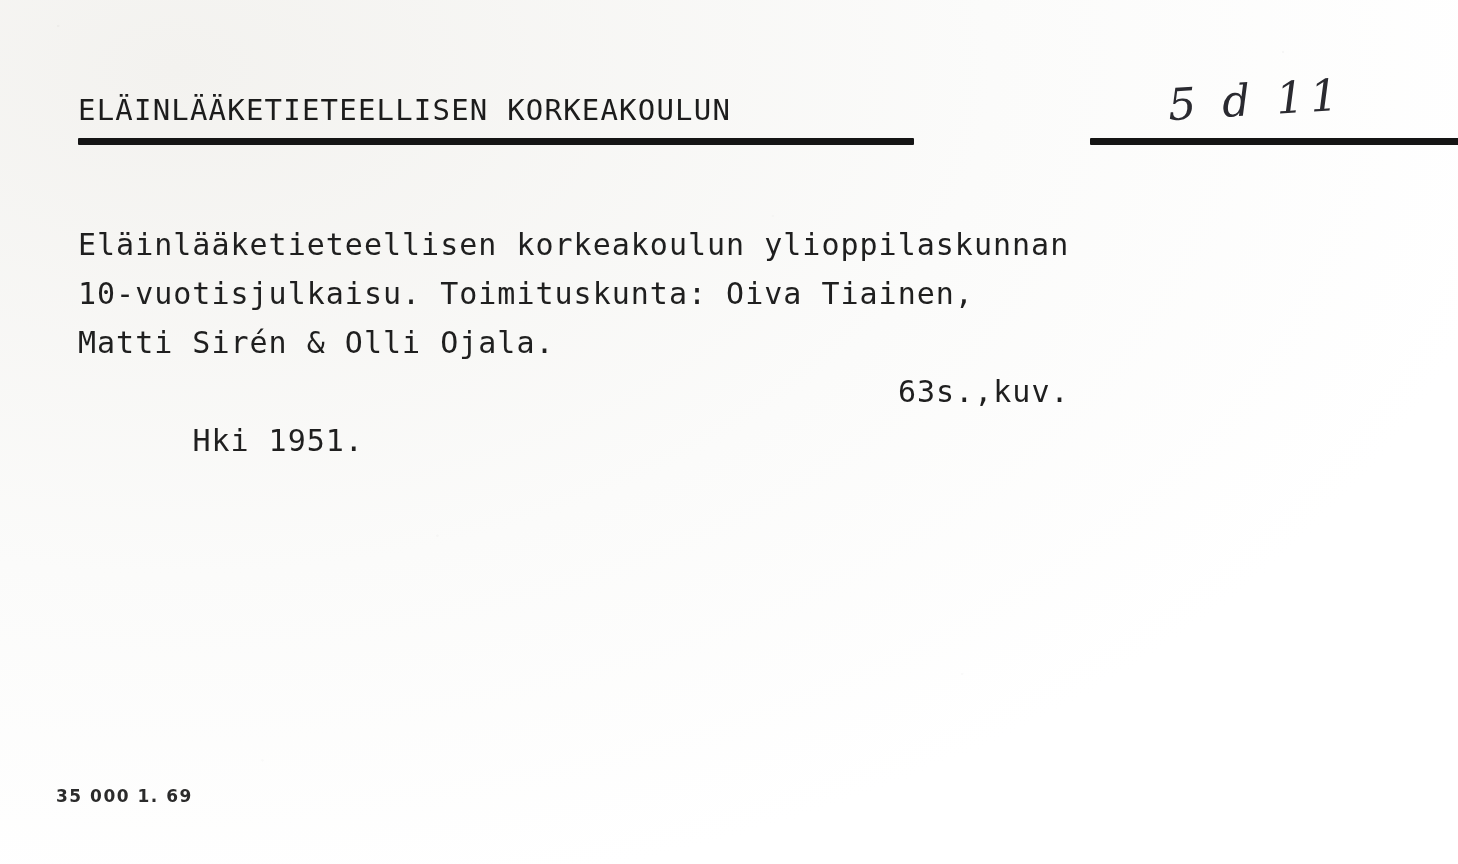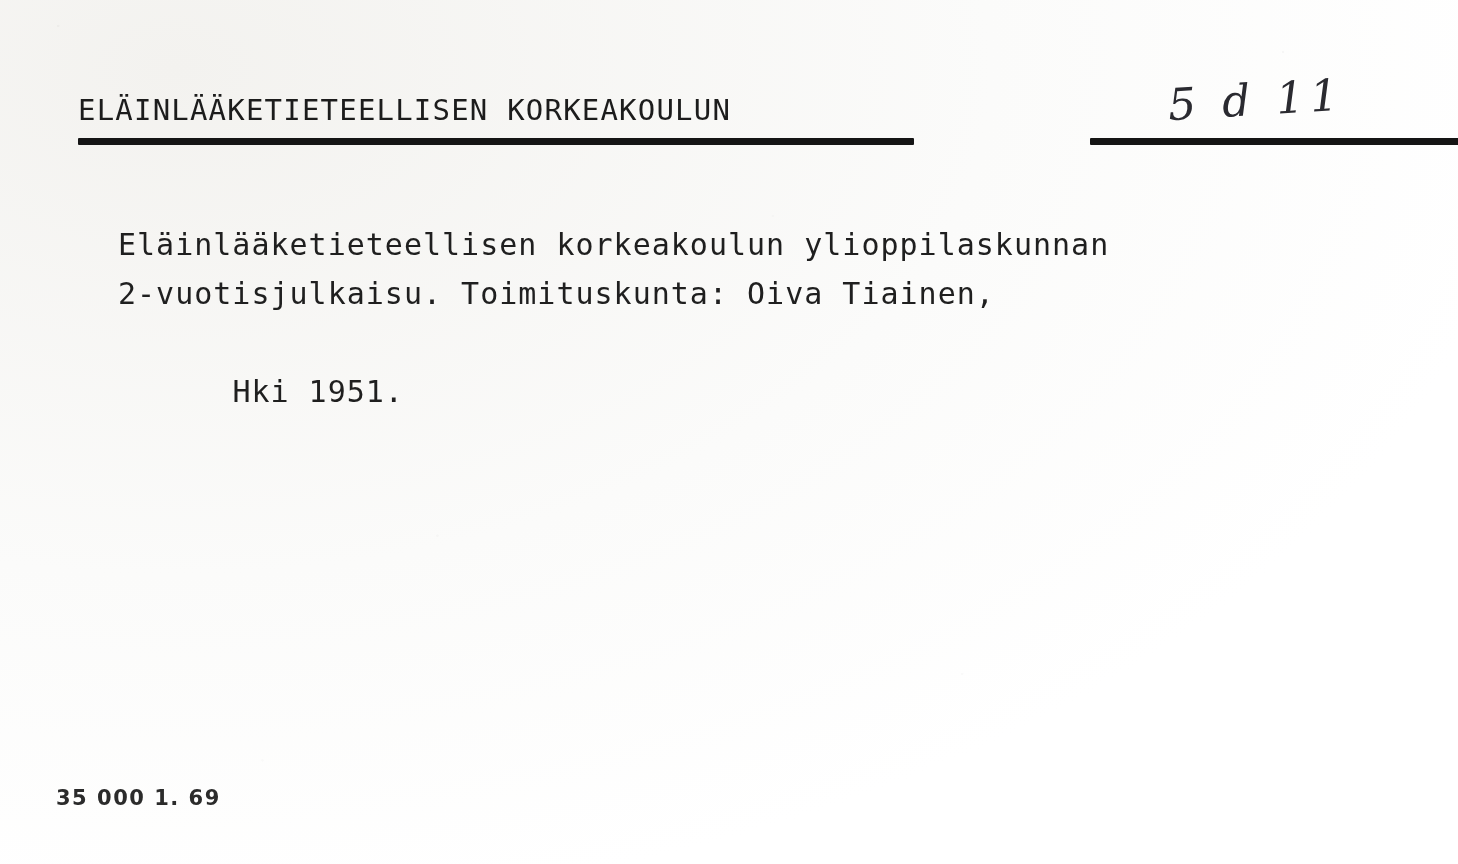--- a/index.html
+++ b/index.html
@@ -94,21 +94,20 @@
     transform: rotate(-3.5deg);
     white-space: nowrap;
   }
 
   
   .body-block {
     position: absolute;
     left: 78px;
     top: 220px;
     width: 1330px;
-    margin-left: 40px;
   }
   .body-line {
     font-family: "DejaVu Sans Mono", monospace;
     font-size: 30px;
     letter-spacing: 1.0px;
     color: #1f1f1f;
     line-height: 49px;
     white-space: pre;
   }
   .body-line.last {
@@ -122,21 +121,21 @@
     white-space: pre;
   }
 
   
   .footer-code {
     position: absolute;
     left: 56px;
     top: 786px;
     font-family: "DejaVu Sans", sans-serif;
     font-weight: bold;
-    font-size: 21px;
+    font-size: 17px;
     letter-spacing: 1.5px;
     color: #2b2b2b;
     white-space: pre;
   }
 </style>
 </head>
 <body>
 
 <div class="card">
 
@@ -146,21 +145,23 @@
     <div class="header-row">
       <div class="inst-line1">ELÄINLÄÄKETIETEELLISEN KORKEAKOULUN</div>
       <div class="rule-left"></div>
       <div class="rule-right"></div>
       <div class="shelfmark">5 d 11</div>
     </div>
   </div>
 
   <div class="body-block">
     <div class="body-line">Eläinlääketieteellisen korkeakoulun ylioppilaskunnan</div>
-    <div class="body-line">2-vuotisjulkaisu. Toimituskunta: Oiva Tiainen,</div>
+    <div class="body-line">10-vuotisjulkaisu. Toimituskunta: Oiva Tiainen,</div>
+    <div class="body-line">Matti Sirén &amp; Olli Ojala.</div>
     <div class="body-line last">
       <span>Hki 1951.</span>
+      <span class="extent">63s.,kuv.</span>
     </div>
   </div>
 
   <div class="footer-code">35 000 1. 69</div>
 
 </div>
 
 </body></html>

